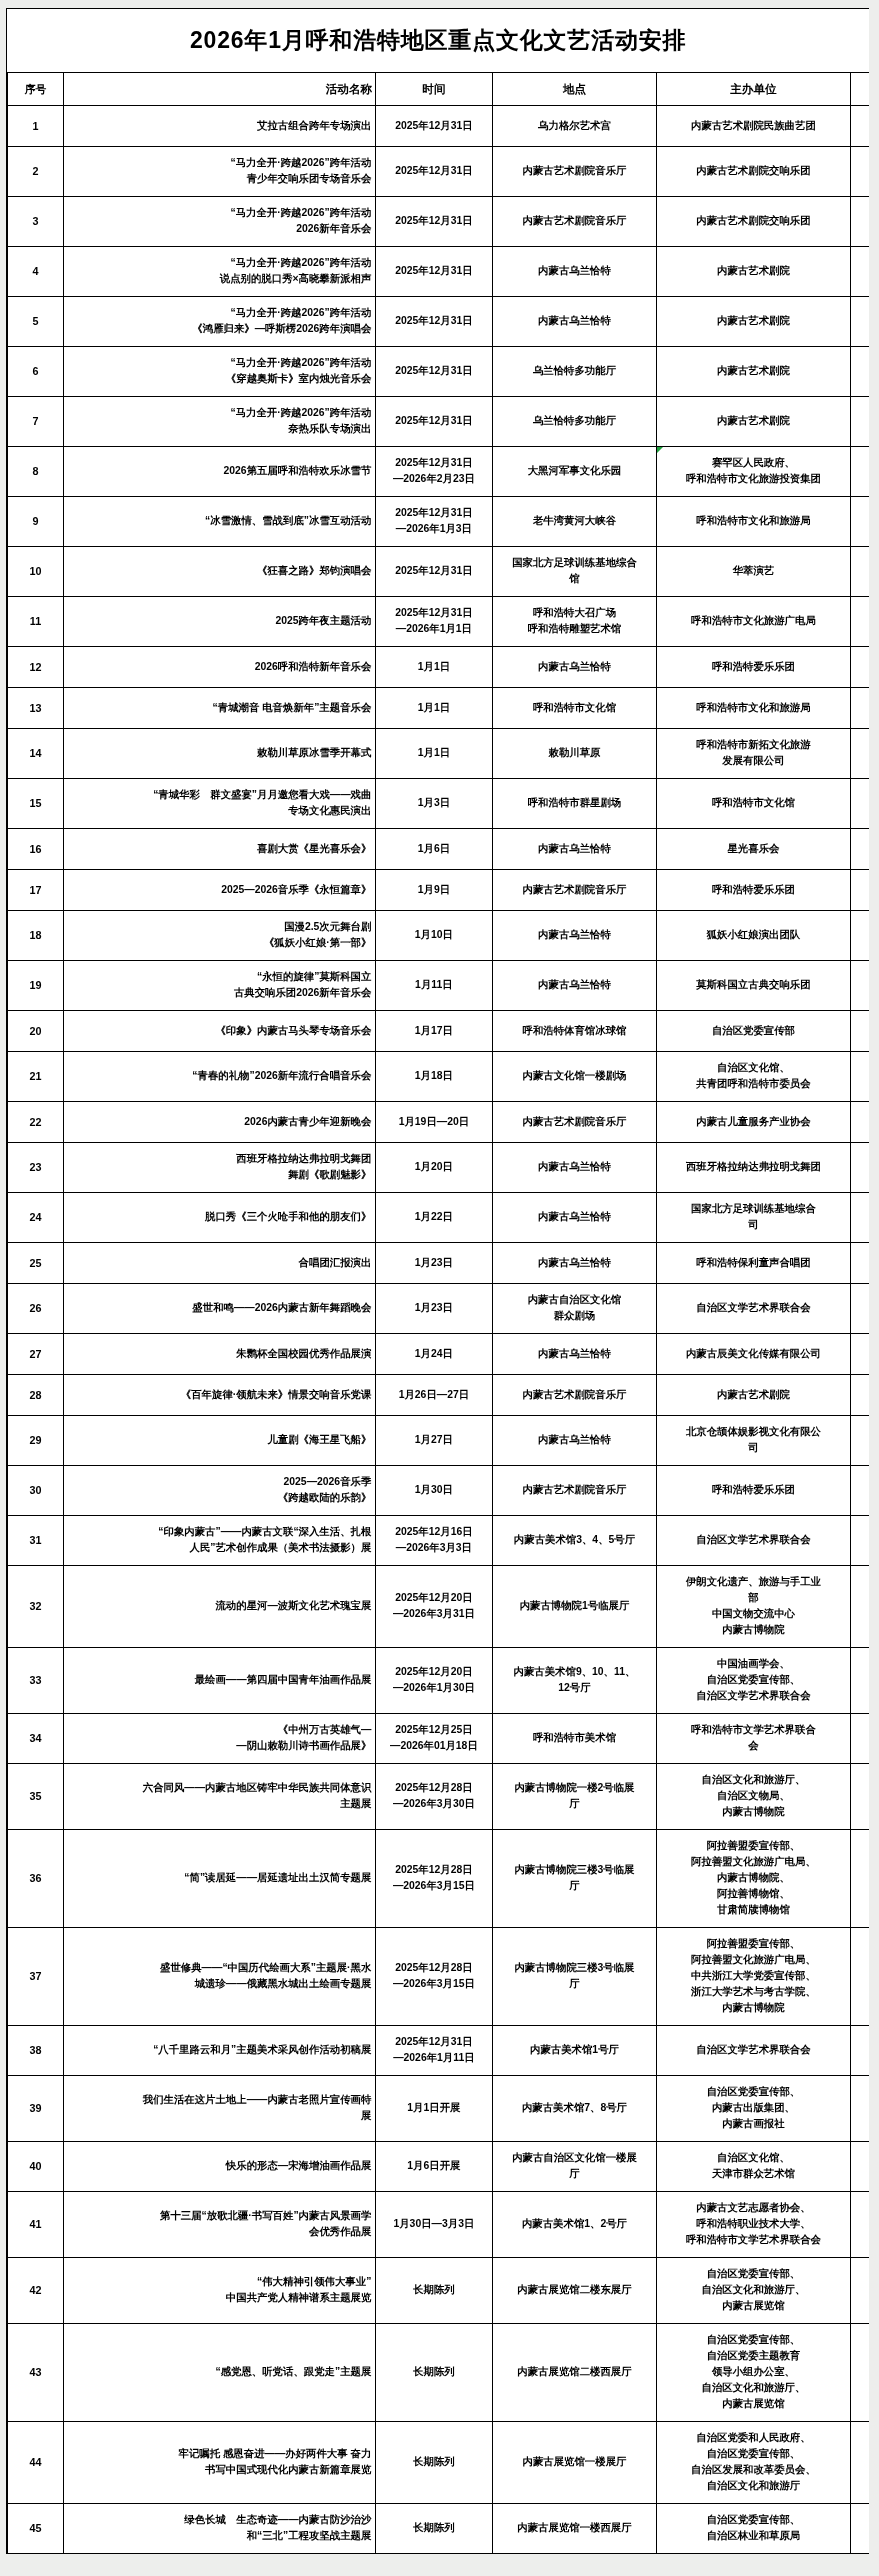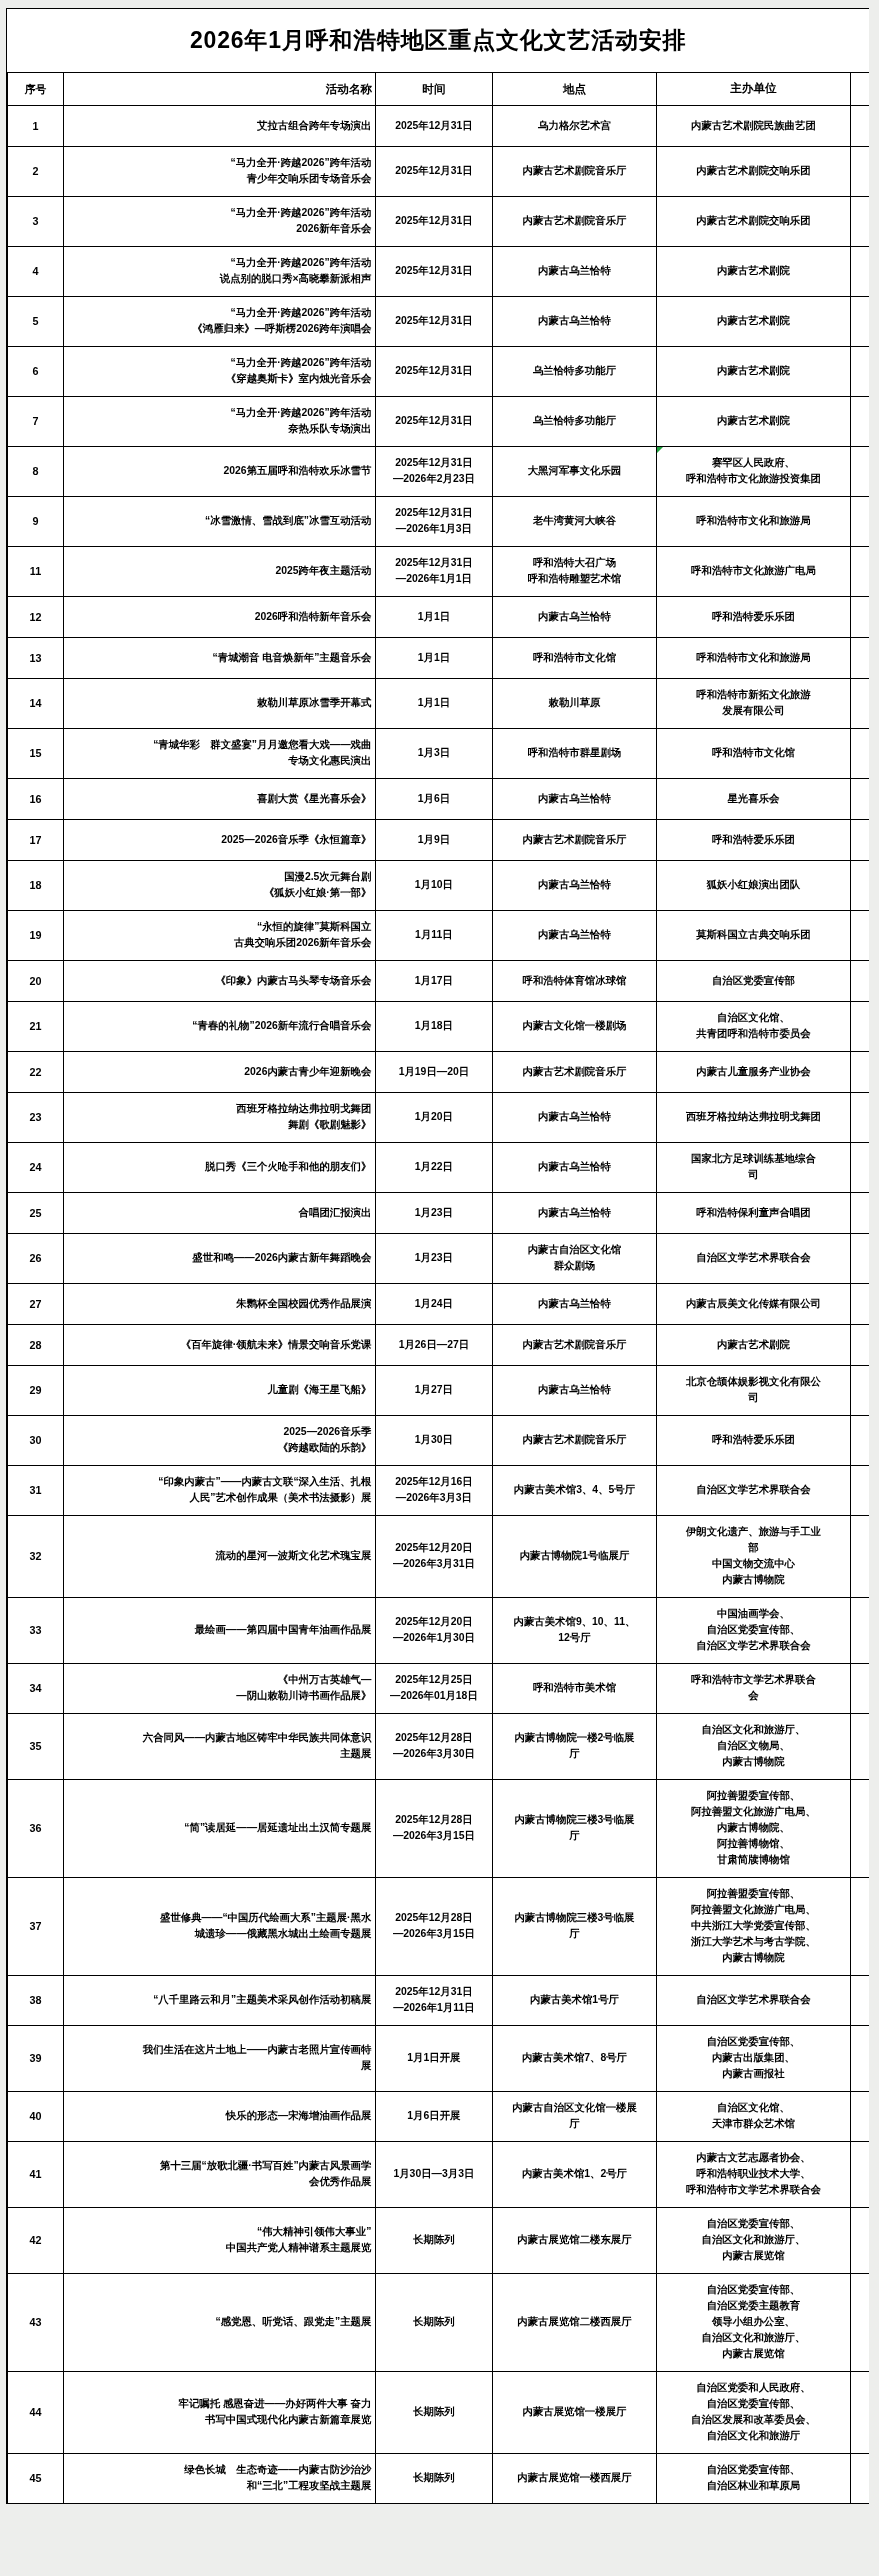--- a/index.html
+++ b/index.html
@@ -51,21 +51,21 @@
     border-bottom:1.9px solid #000;
     height:23px;
     font-size:11.6px;
     padding:4.6px 3.1px;
   }
   td{height:23px;}
   .col-no{width:48px;font-size:10.8px;}
   .col-name{width:302px;text-align:right;}
   .col-time{width:108px;}
   .col-loc{width:156px;}
-  .col-org{width:184px;position:relative;font-family:Liberation Mono, monospace;}
+  .col-org{width:184px;position:relative;}
   .col-sliver{width:12.3px;border-right:none;background:#fff;}
   .corner-marker{
     position:absolute;
     top:0;left:0;
     width:0;height:0;
     border-top:6.2px solid #1fa13d;
     border-right:6.2px solid transparent;
   }
 </style>
 </head>
@@ -170,20 +170,29 @@
   <tr>
     <td class="col-no">9</td>
     <td class="col-name">“冰雪激情、雪战到底”冰雪互动活动</td>
     <td class="col-time">2025年12月31日
 —2026年1月3日</td>
     <td class="col-loc">老牛湾黄河大峡谷</td>
     <td class="col-org">呼和浩特市文化和旅游局</td>
     <td class="col-sliver"></td>
   </tr>
 
+  <tr>
+    <td class="col-no">10</td>
+    <td class="col-name">《狂喜之路》郑钧演唱会</td>
+    <td class="col-time">2025年12月31日</td>
+    <td class="col-loc">国家北方足球训练基地综合
+馆</td>
+    <td class="col-org">华萃演艺</td>
+    <td class="col-sliver"></td>
+  </tr>
 
   <tr>
     <td class="col-no">11</td>
     <td class="col-name">2025跨年夜主题活动</td>
     <td class="col-time">2025年12月31日
 —2026年1月1日</td>
     <td class="col-loc">呼和浩特大召广场
 呼和浩特雕塑艺术馆</td>
     <td class="col-org">呼和浩特市文化旅游广电局</td>
     <td class="col-sliver"></td>

